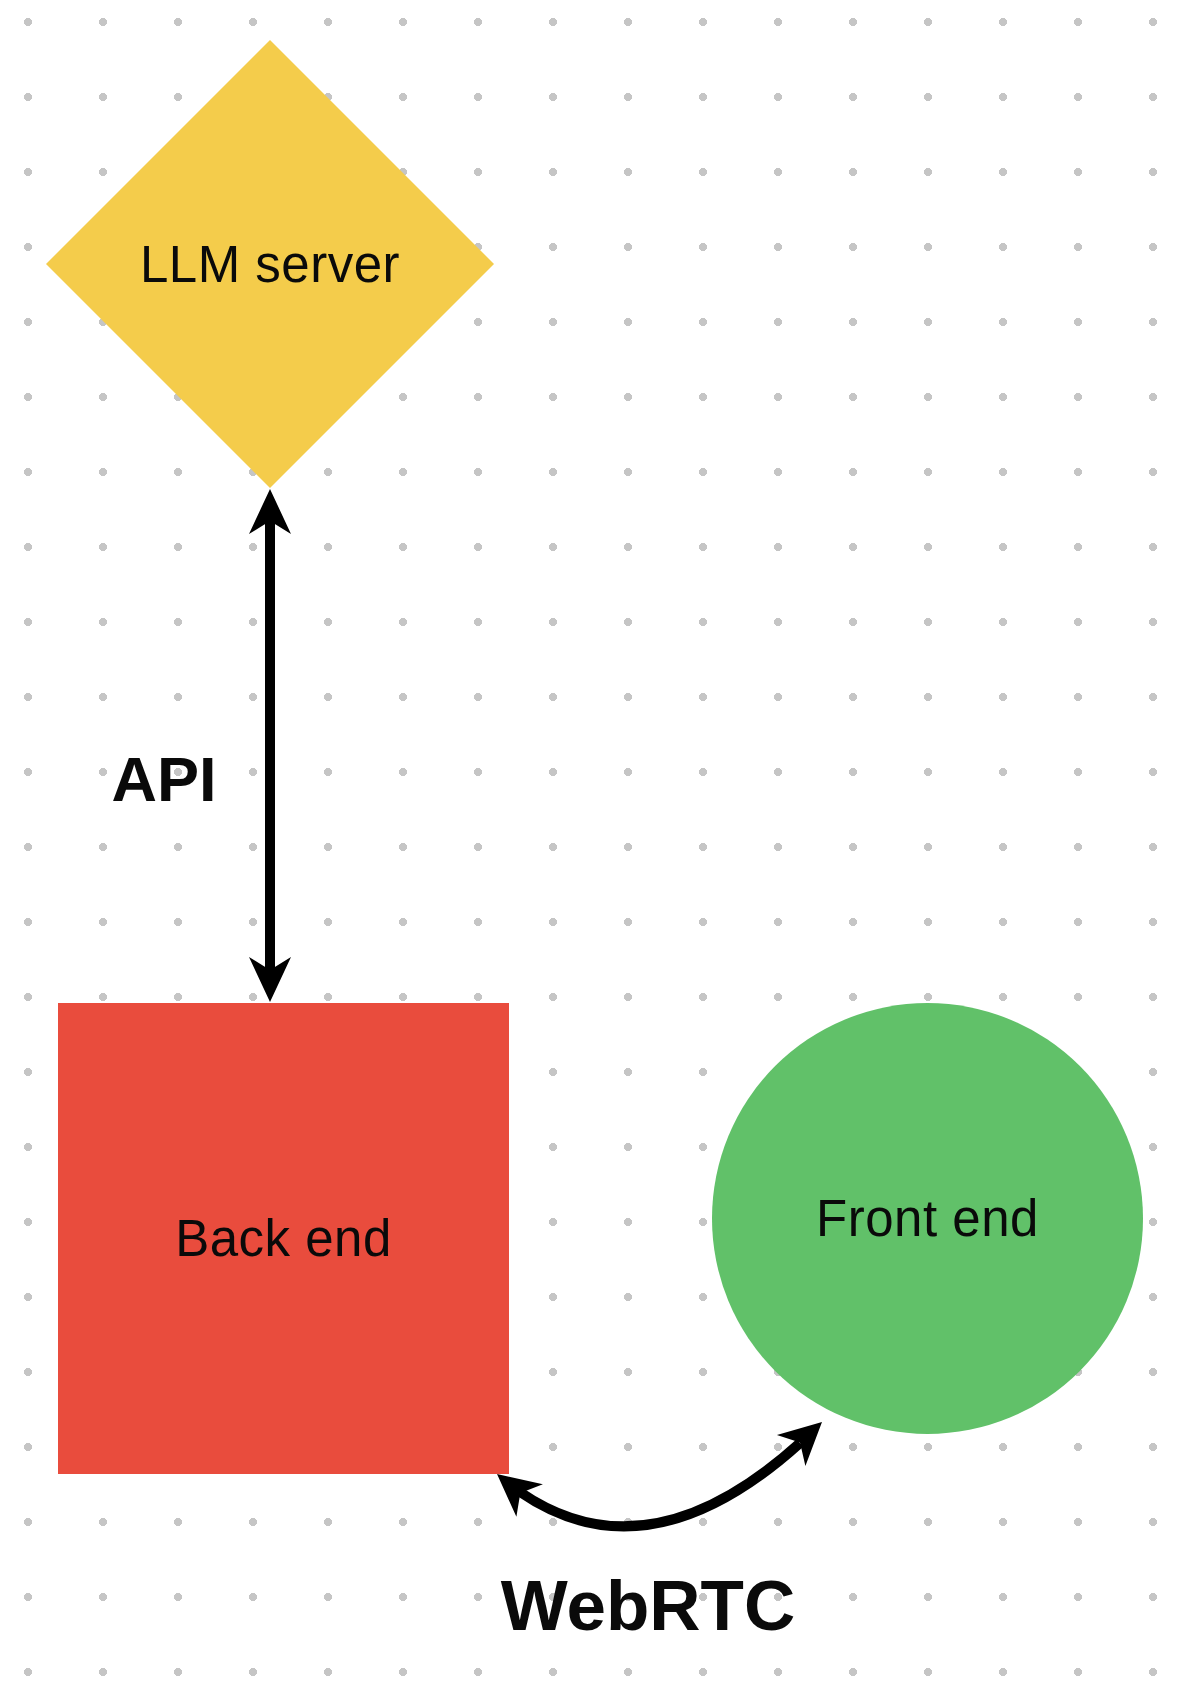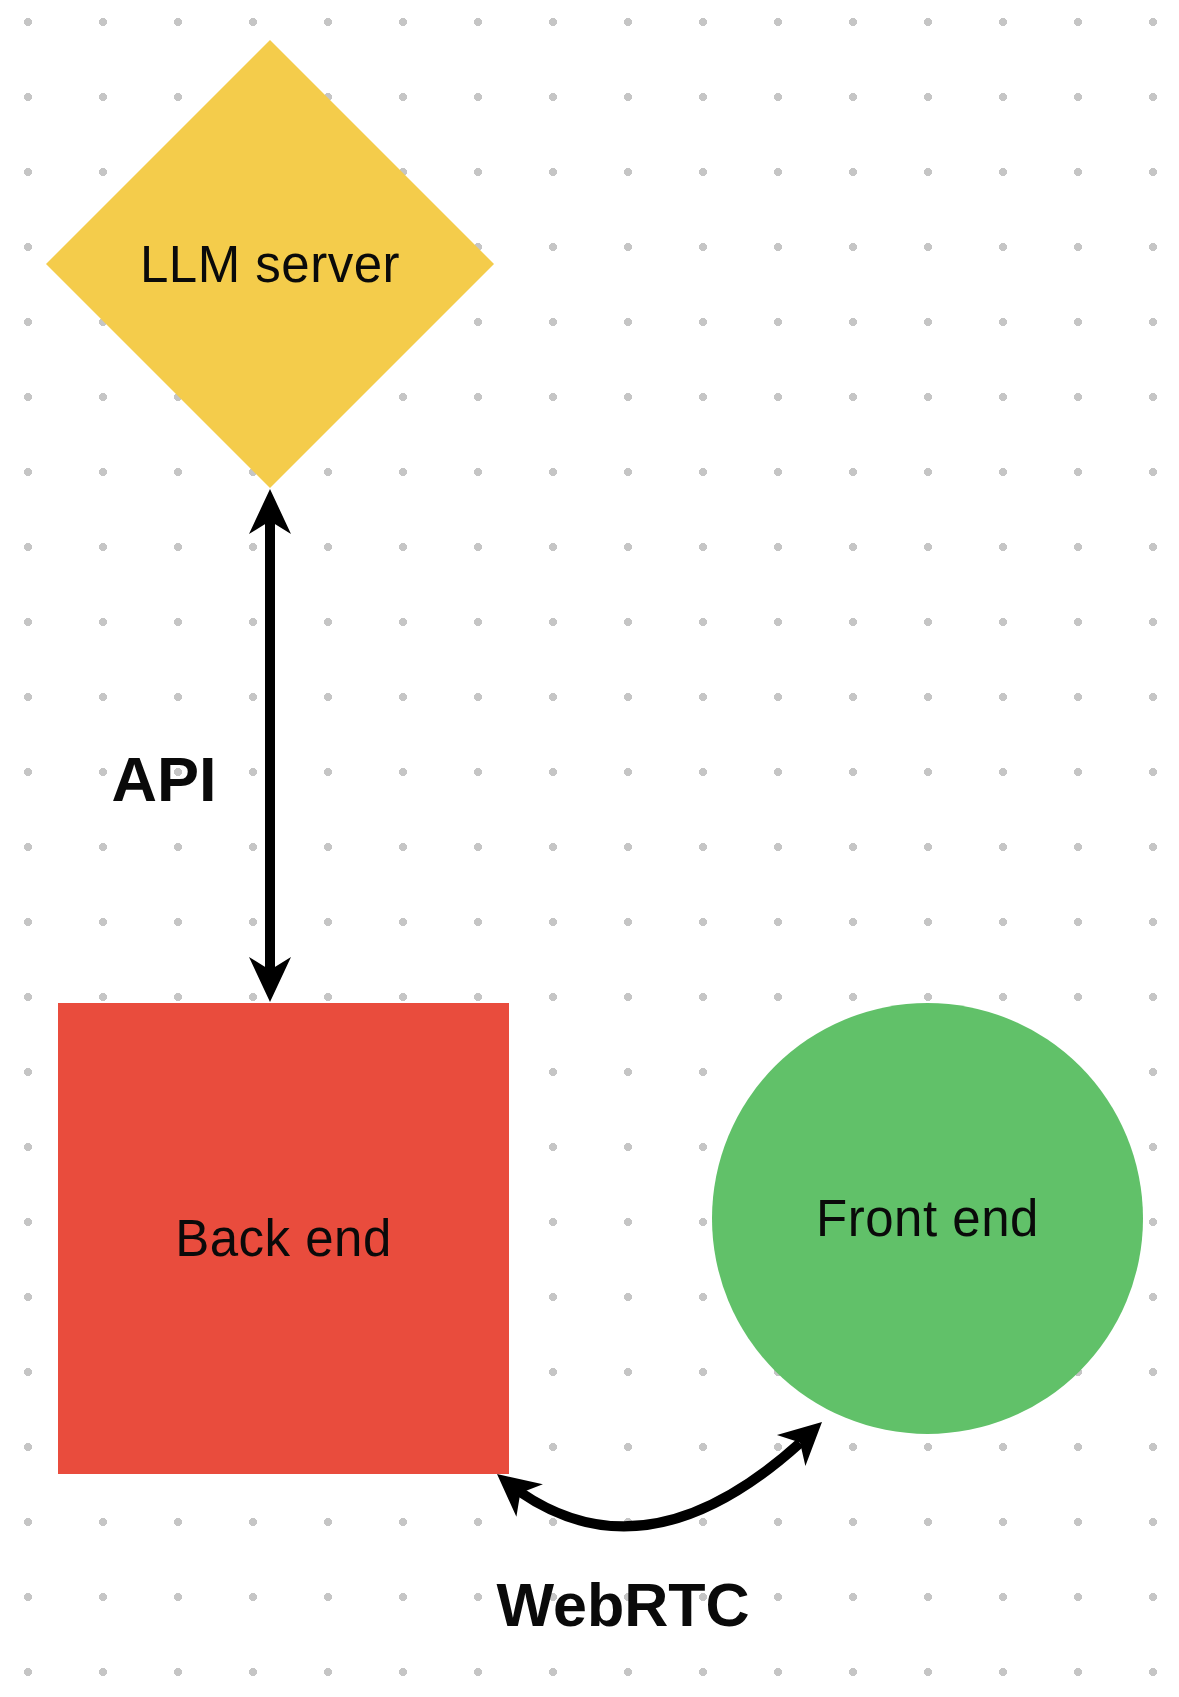--- a/index.html
+++ b/index.html
@@ -20,21 +20,21 @@
     clip-path:polygon(50% 0%,100% 50%,50% 100%,0% 50%);
   }
   .square{left:58px;top:1003px;width:451px;height:471px;}
   .circle{left:712px;top:1003px;width:431px;height:431px;border-radius:50%;}
   .arrows{position:absolute;left:0;top:0;width:1179px;height:1697px;}
   .connector-label{
     position:absolute;transform:translate(-50%,-50%);
     font-weight:700;color:#0a0a0a;white-space:nowrap;
   }
   .api-label{left:164px;top:779px;font-size:63px;}
-  .webrtc-label{left:623px;top:1605px;font-size:61px;}
+  .webrtc-label{left:648px;top:1605px;font-size:71px;}
 </style>
 </head>
 <body>
 
 <div class="canvas">
 
   <div class="node diamond" style="background-color: rgb(244, 204, 75);">
     <span class="node-label">LLM server</span>
   </div>
 

